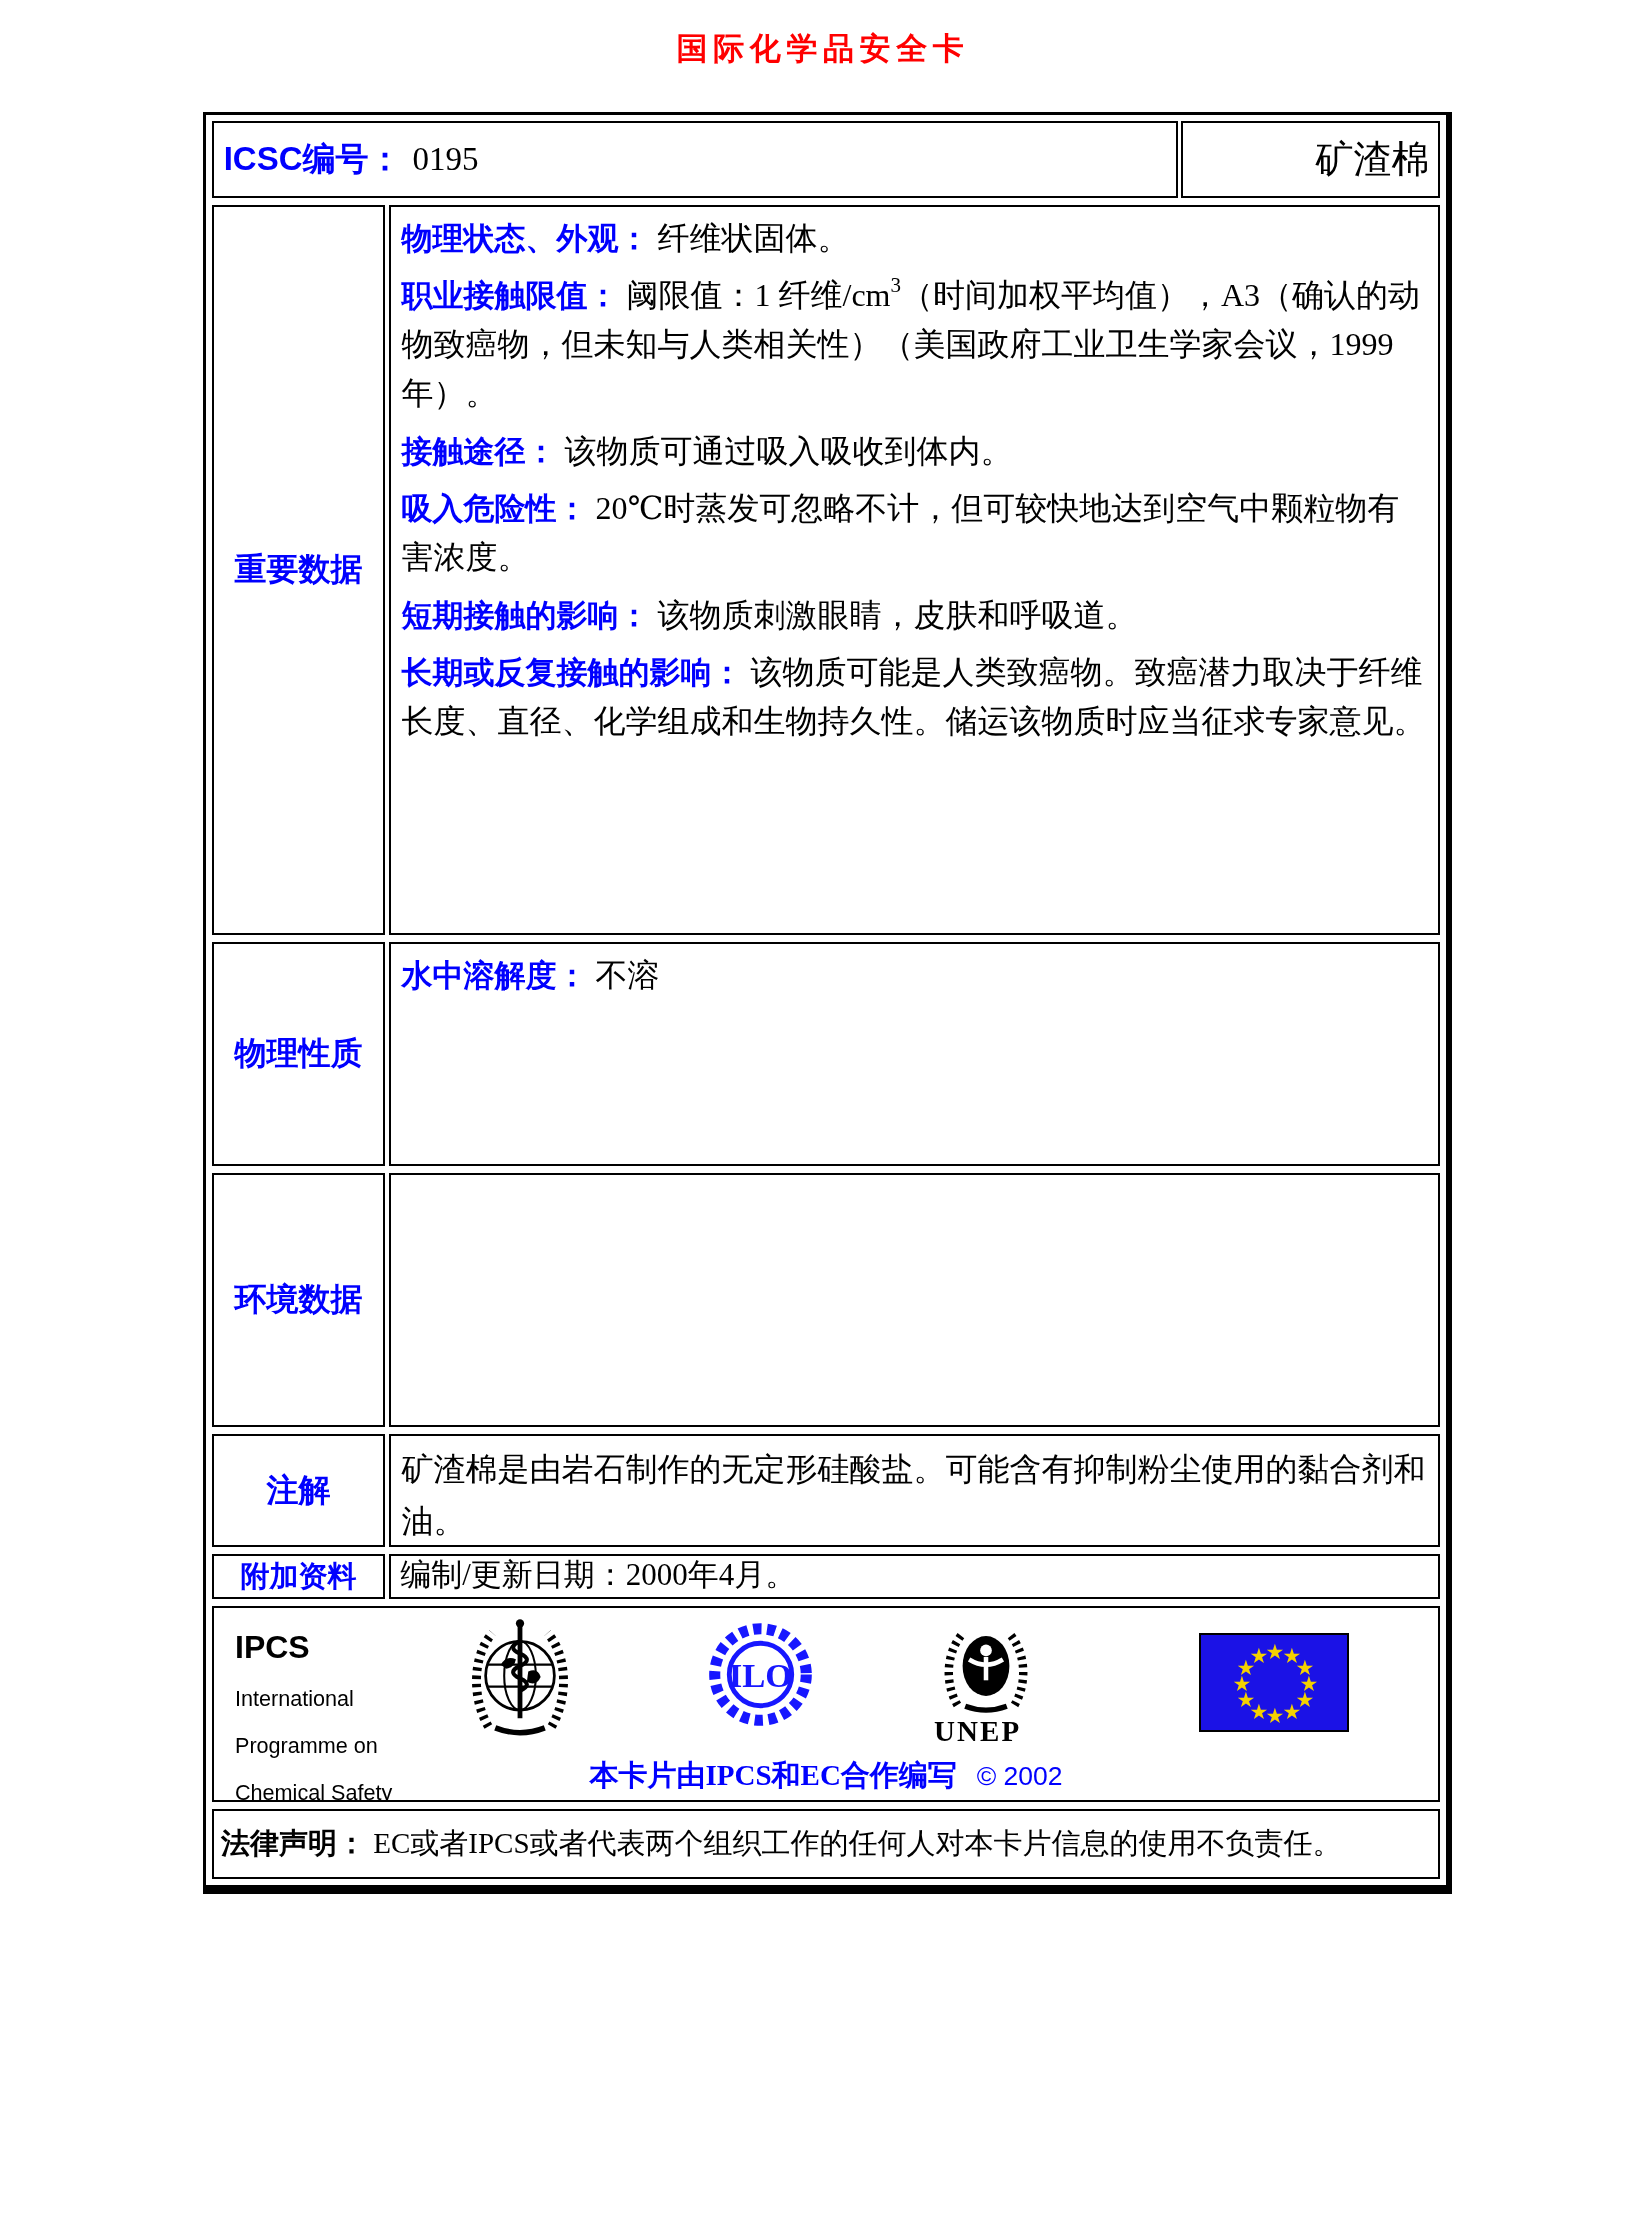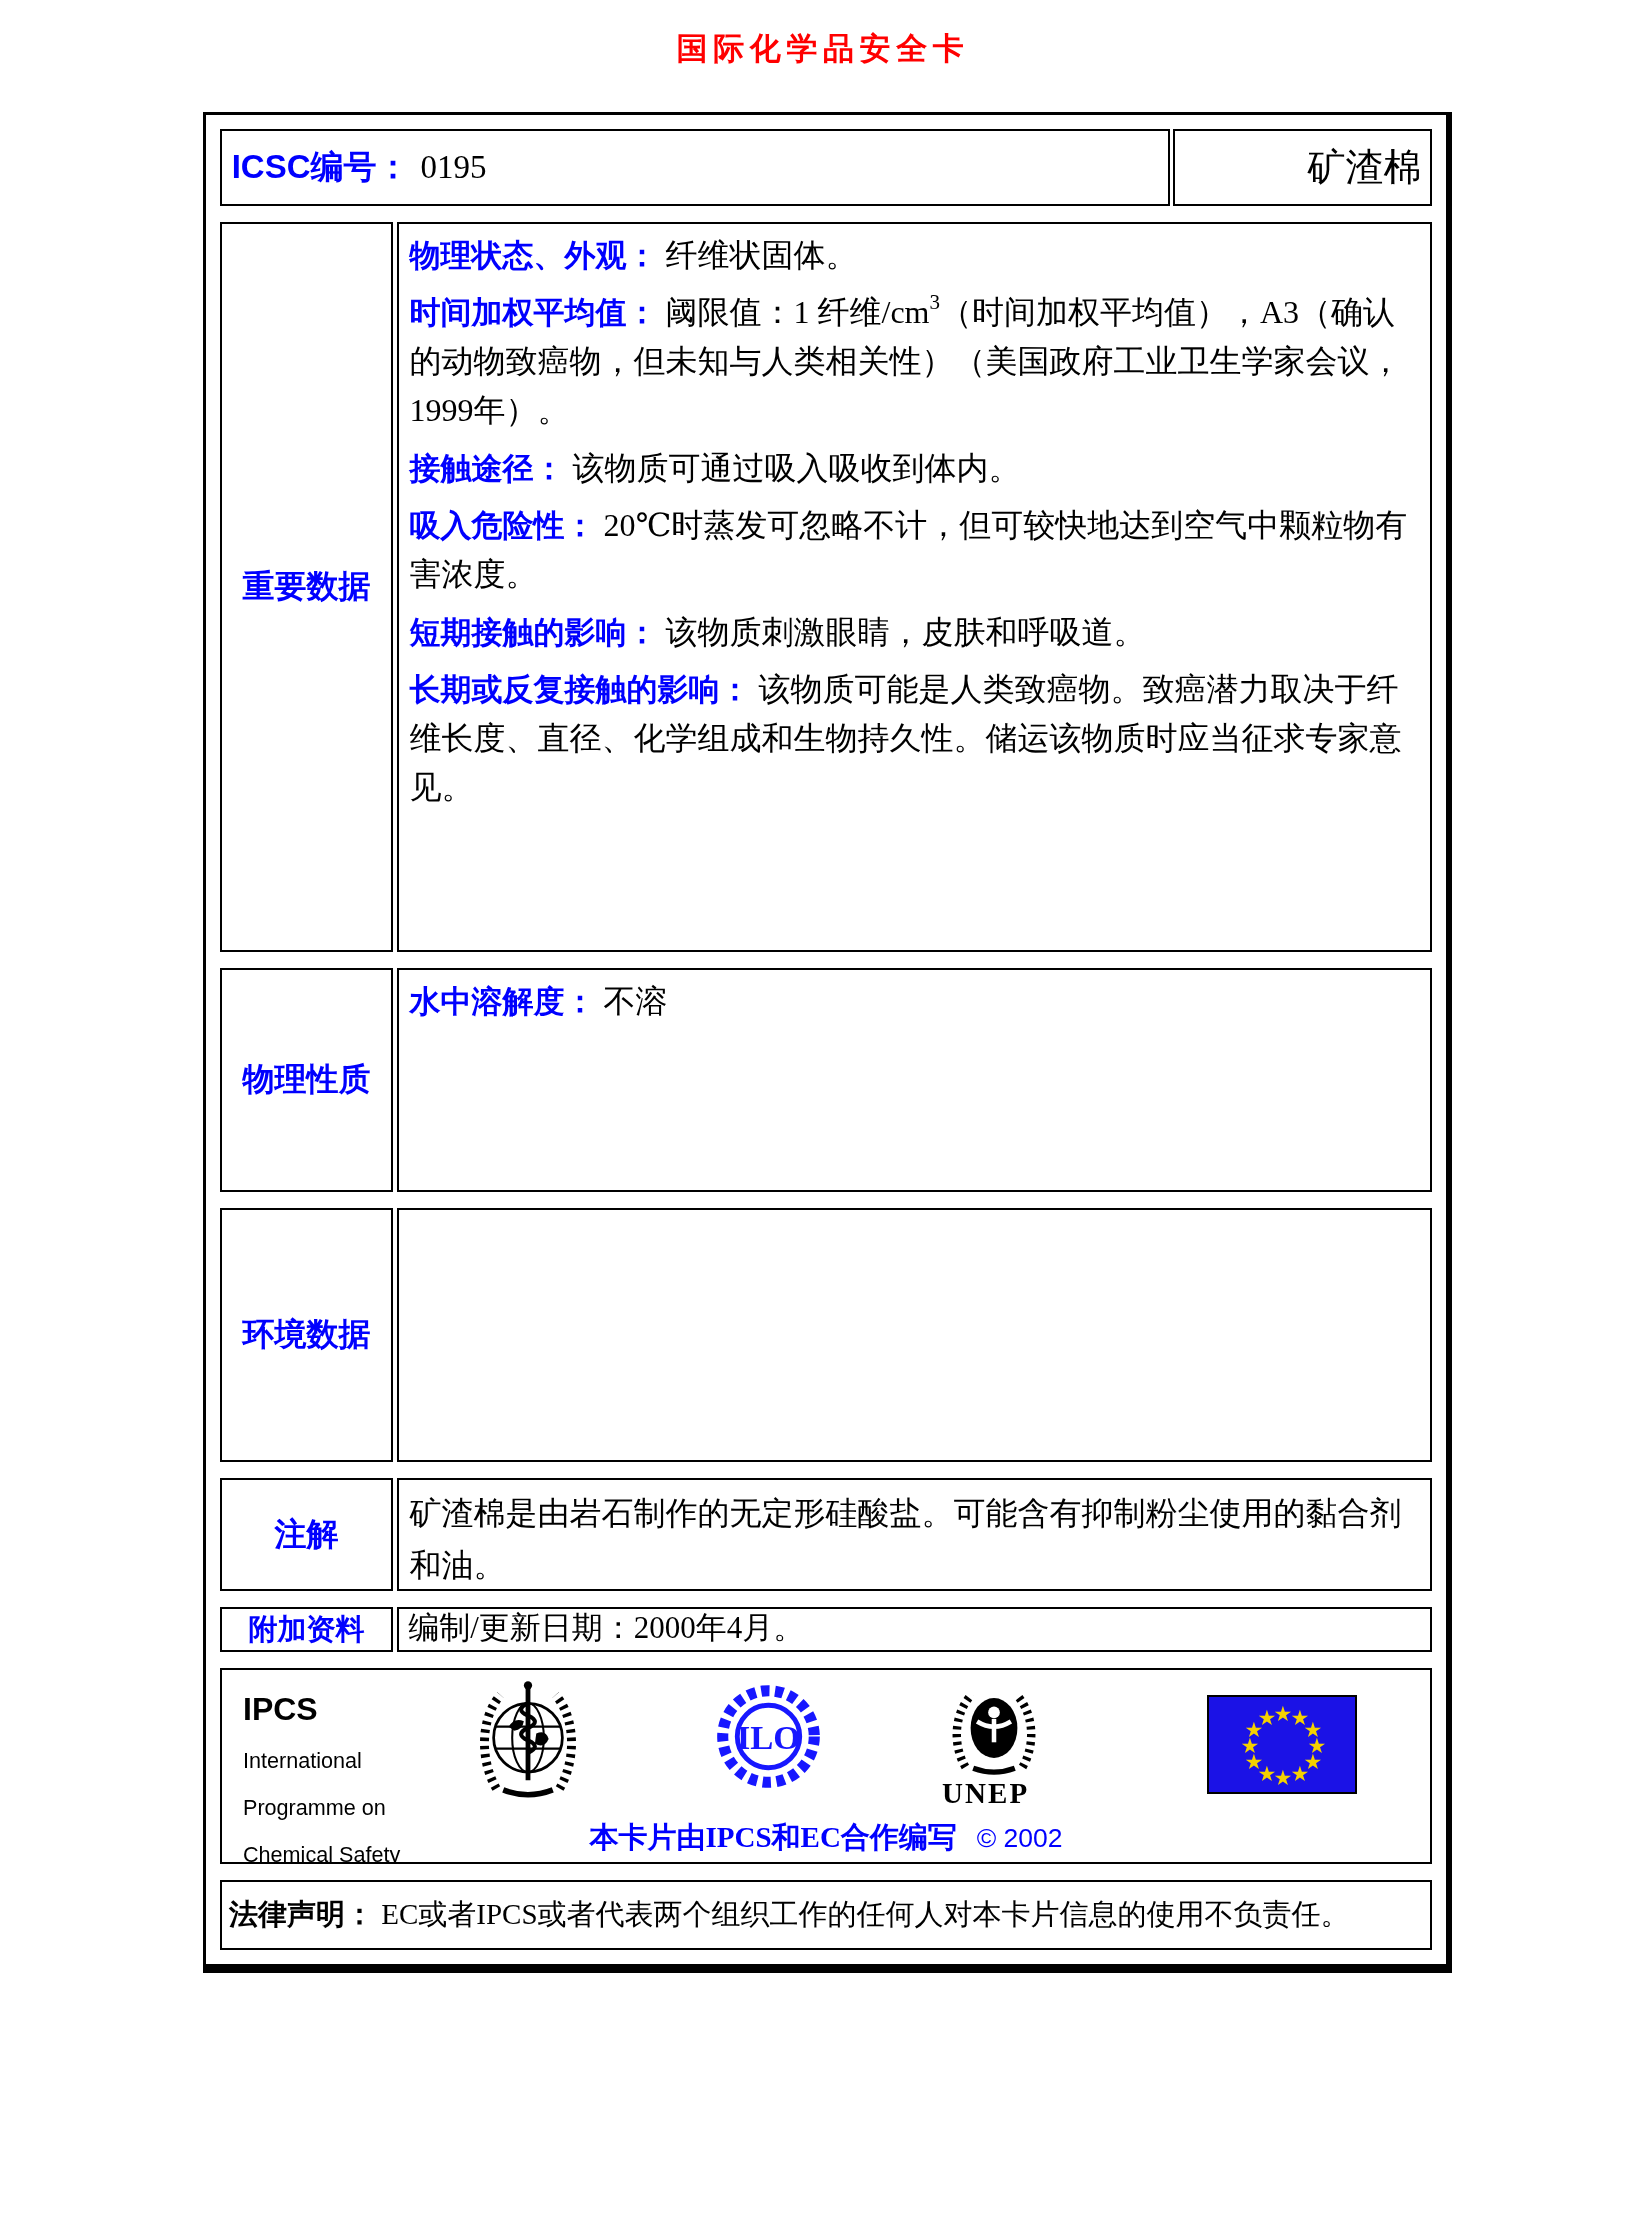--- a/index.html
+++ b/index.html
@@ -11,21 +11,21 @@
   .page-title {
     position:absolute; top:28px; left:0; width:100%;
     text-align:center; font-size:31px; font-weight:bold;
     color:#ff0000; letter-spacing:5.6px;
     font-family:"DejaVu Serif","Liberation Serif",serif;
   }
   .card {
     position:absolute; left:203px; top:112px; width:1249px;
     box-sizing:border-box; background:#fff;
     border:3.5px solid #000; border-right-width:6.3px; border-bottom-width:9px;
-    padding:14px; display:flex; flex-direction:column; gap:16px;
+    padding:6px; display:flex; flex-direction:column; gap:7px;
   }
   .row { display:flex; gap:3.5px; align-items:stretch; }
   .cell { border:2.1px solid #000; box-sizing:border-box; background:#fff; overflow:hidden; }
   .blue-bold {
     color:#0000fe; font-weight:bold;
     font-family:"Liberation Sans","DejaVu Sans",sans-serif;
   }
   
   .r1 { height:77px; }
   .r1 .id-cell { flex:1; display:flex; align-items:center; padding:0 9.7px; }
@@ -98,21 +98,21 @@
   </div>
 
   <div class="row r2">
     <div class="cell label-cell blue-bold">重要数据</div>
     <div class="cell content-cell">
       <p>
         <span class="blue-bold inline-label">物理状态、外观：</span>
         <span>纤维状固体。</span>
       </p>
       <p>
-        <span class="blue-bold inline-label">时间加权平均值：</span>
+        <span class="blue-bold inline-label">职业接触限值：</span>
         <span>阈限值：1 纤维/cm</span><sup class="exp">3</sup><span>（时间加权平均值），A3（确认的动物致癌物，但未知与人类相关性）（美国政府工业卫生学家会议，1999年）。</span>
       </p>
       <p>
         <span class="blue-bold inline-label">接触途径：</span>
         <span>该物质可通过吸入吸收到体内。</span>
       </p>
       <p>
         <span class="blue-bold inline-label">吸入危险性：</span>
         <span>20℃时蒸发可忽略不计，但可较快地达到空气中颗粒物有害浓度。</span>
       </p>

